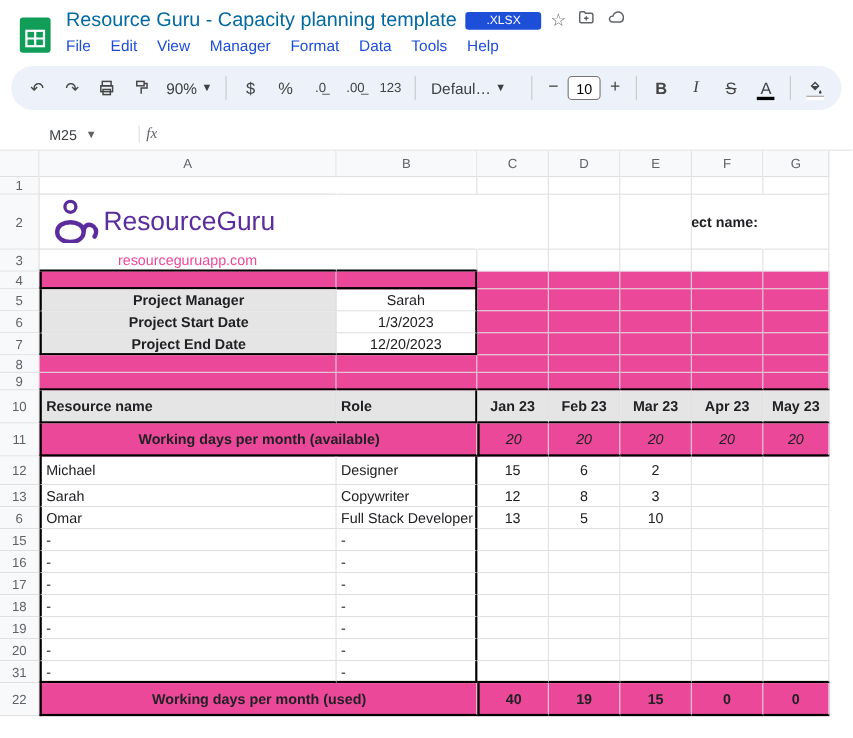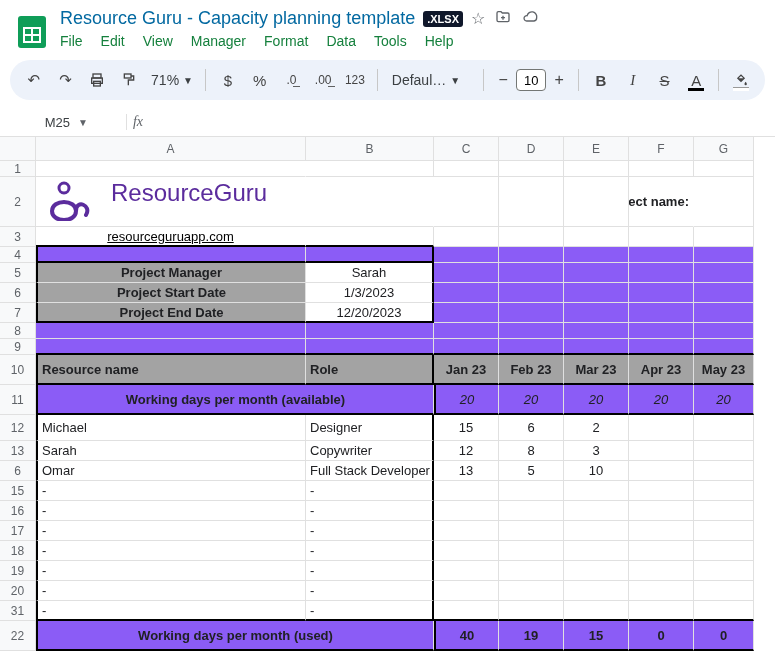--- a/index.html
+++ b/index.html
@@ -4,24 +4,24 @@
 <style>
   * { box-sizing: border-box; margin: 0; padding: 0; font-family: Arial, Helvetica, sans-serif; }
   body { background: #fff; width: 775px; height: 671px; overflow: hidden; font-size: 13px; }
 
   .titlebar { display: flex; align-items: flex-start; padding: 8px 14px 0; gap: 10px; }
   .sheets-logo { width: 36px; height: 48px; display: flex; align-items: center; justify-content: center; }
   .sheets-logo svg { width: 36px; height: 36px; }
   .title-col { flex: 1; }
   .title-row { display: flex; align-items: center; gap: 8px; }
   .doc-title { font-size: 18px; color: #0369a1; font-weight: 400; }
-  .badge { background: #0f172a; color: #fff; font-size: 11px; font-weight: 700; padding: 2px 4px; border-radius: 3px; }
+  .badge { background: #1d4ed8; color: #fff; font-size: 11px; font-weight: 400; padding: 2px 19px; border-radius: 3px; }
   .title-icons { display: flex; gap: 10px; align-items: center; color: #5f6368; }
   .title-icons span { cursor: pointer; font-size: 16px; }
-  .menubar { display: flex; gap: 18px; padding: 4px 0 6px; color: #15803d; font-size: 14px; }
+  .menubar { display: flex; gap: 18px; padding: 4px 0 6px; color: #1d4ed8; font-size: 14px; }
   .menubar div { cursor: pointer; }
 
   .toolbar { display: flex; align-items: center; gap: 4px; padding: 6px 10px; background:#edf2fa; border-radius: 22px; margin: 4px 10px 0 10px; height: 40px; }
   .tbtn { display:flex; align-items:center; justify-content:center; width:28px; height:28px; color:#444; cursor:pointer; border-radius:4px; font-size:15px; }
   .tsep { width:1px; height:22px; background:#c7c7c7; margin:0 4px; }
   .zoom { font-size:14px; color:#3c4043; padding:0 4px; display:flex; align-items:center; gap:4px;}
   .fontbox { font-size:14px; color:#3c4043; padding: 0 6px; width:90px; overflow:hidden; white-space:nowrap; text-overflow:ellipsis; display:flex; align-items:center;}
   .sizebox { display:flex; align-items:center; gap:2px;}
   .sizebox .minus, .sizebox .plus { width:22px;height:22px;display:flex;align-items:center;justify-content:center;cursor:pointer;color:#444;font-size:16px;}
   .sizebox input { width:30px;height:22px;text-align:center;border:1px solid #747775;border-radius:4px;font-size:13px; }
@@ -37,32 +37,32 @@
   .formula-input { flex:1; }
   .corner { width:36px; height:24px; background:#f8f9fa; border-right:1px solid #e0e0e0; border-bottom:1px solid #e0e0e0; }
   .ch { background:#f8f9fa; border-right:1px solid #e0e0e0; border-bottom:1px solid #e0e0e0; text-align:center; color:#5f6368; font-size:12px; display:flex;align-items:center;justify-content:center; height:24px;}
   .rh { width:36px; background:#f8f9fa; border-right:1px solid #e0e0e0; border-bottom:1px solid #e0e0e0; text-align:center; color:#5f6368; font-size:12px; display:flex;align-items:center;justify-content:center;}
 
   .sheet { display:grid; grid-template-columns: 36px 270px 128px 65px 65px 65px 65px 60px; position:relative; }
   .cell { border-right:1px solid #e0e0e0; border-bottom:1px solid #e0e0e0; padding:0 4px; display:flex; align-items:center; font-size:13px; color:#202124; overflow:hidden; white-space:nowrap;}
   .cell.center { justify-content:center; }
   .cell.bold { font-weight:700; }
   .cell.italic { font-style:italic; }
-  .cell.cream { background:#a3a3a3; }
-  .cell.gray { background:#8b5cf6; }
+  .cell.cream { background:#e5e5e5; }
+  .cell.gray { background:#ec4899; }
   .cell.noborder-r { border-right:1px solid transparent; }
 
   .thick-b { border-bottom:2px solid #000 !important; }
   .thick-l { border-left:2px solid #000 !important; }
   .thick-r { border-right:2px solid #000 !important; }
 
-  .rg-logo { display:flex; gap:17px; padding-left:6px;}
+  .rg-logo { display:flex; align-items:center; gap:0; padding-left:6px;}
   .rg-logo .mark { color:#5b2c9d; }
   .rg-logo .word { color:#5b2c9d; font-size:24px; font-weight:500;}
-  .rg-link { color:#000000; text-decoration:underline; font-size:13px; }
+  .rg-link { color:#ec4899; font-size:13px; }
 
   .row-h16 { height:16px; }
   .row-h20 { height:20px; }
   .row-h26 { height:26px; }
   .row-h30 { height:30px; }
   .row-h50 { height:50px; }
   .row-hdr { height:24px; }
 </style>
 </head>
 <body>
@@ -114,21 +114,21 @@
         <rect x="7" y="14" width="10" height="7"></rect>
       </svg>
     </div>
   <div class="tbtn">
       <svg width="16" height="16" viewBox="0 0 24 24" fill="none" stroke="#444" stroke-width="2">
         <rect x="5" y="3" width="10" height="6"></rect>
         <path d="M15 6h4v6h-8v8"></path>
       </svg>
     </div>
   <div class="zoom">
-      <span>71%</span>
+      <span>90%</span>
       <span style="font-size:10px;">▼</span>
     </div>
   <div class="tsep"></div>
   <div class="tbtn">$</div>
   <div class="tbtn">%</div>
   <div class="tbtn" style="font-size:12px;">.0̲</div>
   <div class="tbtn" style="font-size:12px;">.00̲</div>
   <div class="tbtn" style="font-size:12px;">123</div>
   <div class="tsep"></div>
   <div class="fontbox"><span>Defaul…</span>&nbsp;<span style="font-size:10px;">▼</span></div>

